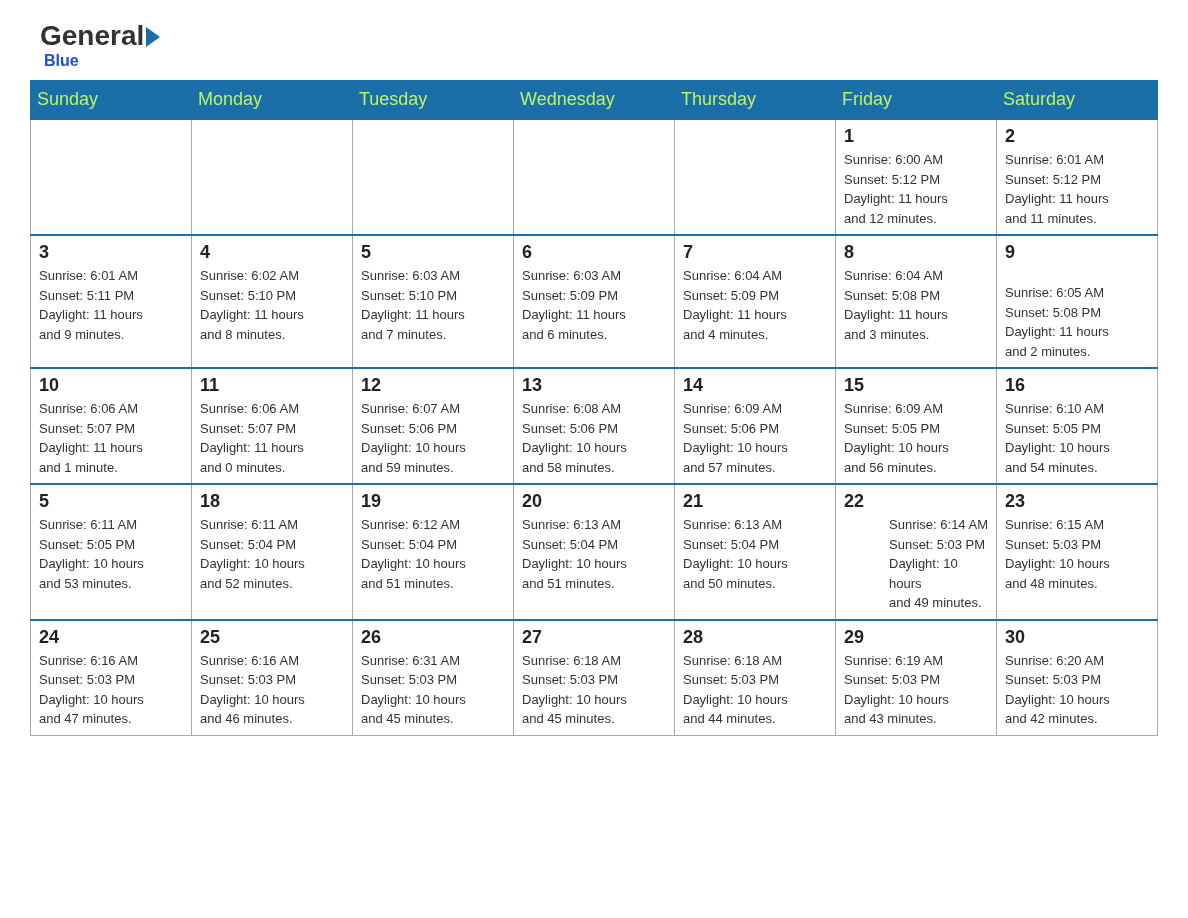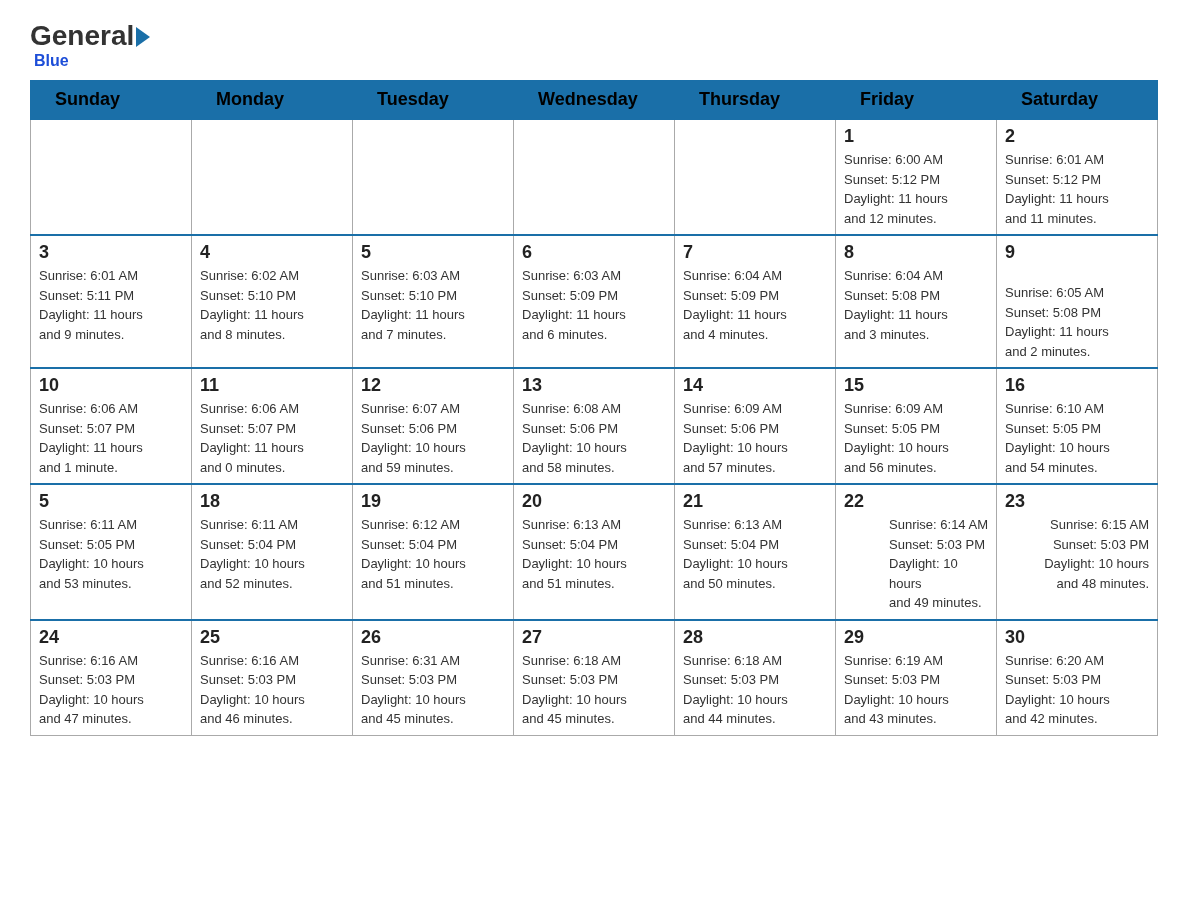--- a/index.html
+++ b/index.html
@@ -8,20 +8,21 @@
       background: #fff;
       padding: 20px 30px;
       width: 1188px;
       min-height: 918px;
     }
     .header {
       display: flex;
       justify-content: space-between;
       align-items: flex-start;
       margin-bottom: 10px;
+      margin-left: 10px;
     }
     .logo {
       display: flex;
       flex-direction: column;
       align-items: flex-start;
     }
     .logo-text {
       display: flex;
       align-items: center;
       font-size: 28px;
@@ -59,24 +60,24 @@
       color: #555;
       margin-top: 4px;
     }
     .calendar {
       width: 100%;
       border-collapse: collapse;
       margin-top: 10px;
     }
     .calendar th {
       background-color: #1a6fa8;
-      color: #000000;
+      color: #bef264;
       font-size: 18px;
-      font-weight: bold;
-      padding: 8px 24px;
+      font-weight: normal;
+      padding: 8px 6px;
       text-align: left;
       border: 1px solid #1a6fa8;
     }
     .calendar td {
       border: 1px solid #aaa;
       vertical-align: top;
       padding: 6px 8px;
       width: 14.28%;
       min-height: 110px;
       font-size: 13px;
@@ -301,21 +302,21 @@
         </td>
         <td>
           <span class="day-number">22</span>
           <div class="day-info" style="white-space: pre-line; margin-left: 45px;">Sunrise: 6:14 AM
 Sunset: 5:03 PM
 Daylight: 10 hours
 and 49 minutes.</div>
         </td>
         <td>
           <span class="day-number">23</span>
-          <div class="day-info" style="white-space: pre-line; text-align: right;">Sunrise: 6:15 AM
+          <div class="day-info" style="white-space: pre-line;">Sunrise: 6:15 AM
 Sunset: 5:03 PM
 Daylight: 10 hours
 and 48 minutes.</div>
         </td>
       </tr>
       <tr>
         <td>
           <span class="day-number">24</span>
           <div class="day-info" style="white-space: pre-line;">Sunrise: 6:16 AM
 Sunset: 5:03 PM

